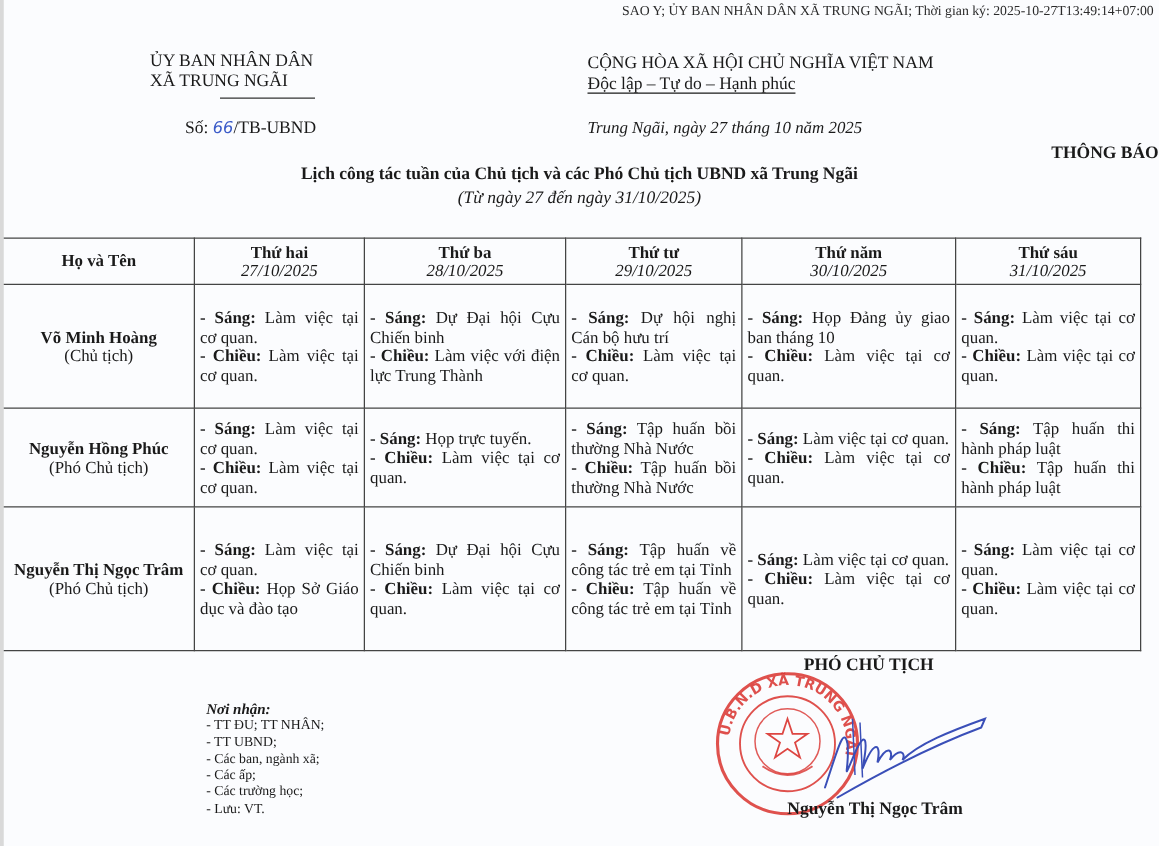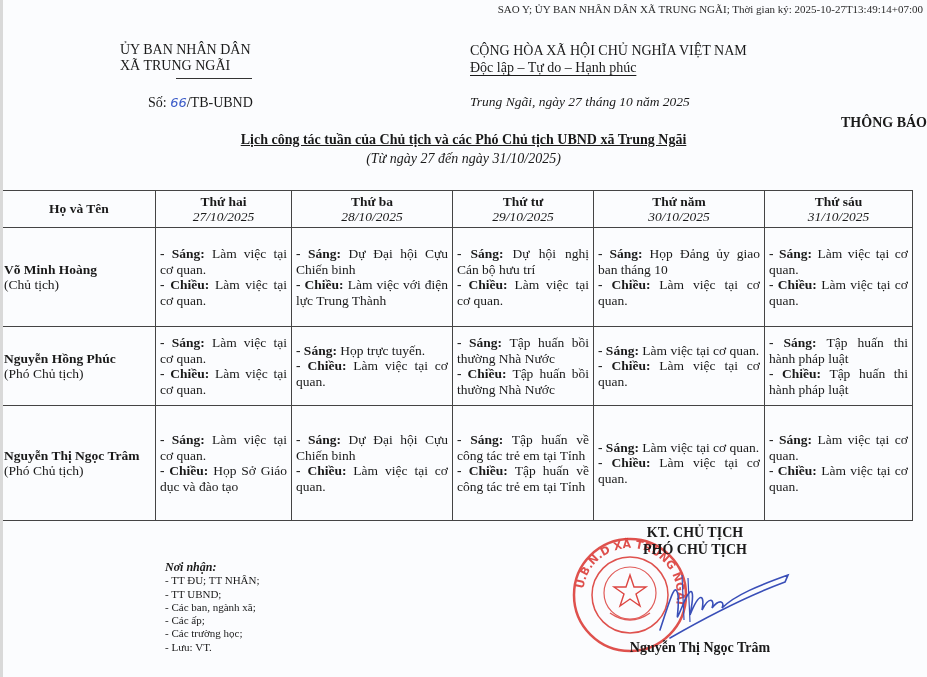--- a/index.html
+++ b/index.html
@@ -14,32 +14,32 @@
   .abs { position:absolute; }
   .sig-line { top:3px; right:4px; font-size:11px; color:#2a2a2a; white-space:nowrap; }
   .org { left:120px; top:42px; width:185px; text-align:left; font-weight:normal; font-size:14px; line-height:16px; }
   .org-rule { left:176px; top:78px; width:76px; border-top:1px solid #333; }
   .docno { left:148px; top:95px; font-size:14px; }
   .docno .num { font-family:"DejaVu Sans", sans-serif; font-style:italic; color:#3b5bc8; font-size:13px; }
   .nation { left:470px; top:42px; width:350px; font-weight:normal; font-size:14px; line-height:17px; }
   .motto { text-decoration:underline; text-underline-offset:3px; }
   .place { left:470px; top:94px; width:350px; font-style:italic; font-size:13.5px; }
   .title { left:0; top:114px; width:927px; text-align:right; font-weight:bold; font-size:14px; line-height:18px; }
-  .subtitle { left:0; top:132px; width:927px; text-align:center; font-weight:bold; font-size:14px;text-decoration:underline; }
+  .subtitle { left:0; top:132px; width:927px; text-align:center; font-weight:bold; font-size:14px; }
   .range { left:0; top:151px; width:927px; text-align:center; font-style:italic; font-size:14px; }
 
   table.sched {
     position:absolute; left:3px; top:190px; width:910px;
     border-collapse:collapse; font-size:13.5px; line-height:15.5px;
   }
   table.sched th, table.sched td { border:1px solid #444; vertical-align:middle; }
   table.sched tr > *:first-child { border-left:none; }
   table.sched th { font-weight:bold; text-align:center; height:36px; padding:0; }
   table.sched th .date { display:block; font-weight:normal; font-style:italic; }
-  td.name { width:150px; }
+  td.name { text-align:center; width:150px; }
   td.name .n { font-weight:bold; display:block; }
   td.cell { padding:2px 4px; text-align:justify; }
   td.cell .ln { display:block; text-align:justify; }
   td.cell b { font-weight:bold; }
   tr.r1 td { height:94px; }
   tr.r2 td { height:74px; }
   tr.r3 td { height:110px; }
 
   .recv { left:165px; top:520px; font-size:11px; line-height:13.3px; }
   .recv .head { font-style:italic; font-weight:bold; font-size:12px;margin-top:41px; }
@@ -176,21 +176,20 @@
   <path d="M40,78 Q60,92 80,78" fill="none" stroke="#d9322e" stroke-width="1.5" opacity="0.8"></path>
   <defs>
       <path id="ring" d="M60,60 m-47,0 a47,47 0 1,1 94,0 a47,47 0 1,1 -94,0"></path>
     </defs>
   <text font-size="11" fill="#d9322e" font-weight="bold" font-family="DejaVu Sans, sans-serif" opacity="0.85">
     <textPath href="#ring" startOffset="2%">U.B.N.D XÃ TRUNG NGÃI</textPath>
   </text>
 </svg>
 
 <div class="abs signer">
-  <div>KT. CHỦ TỊCH</div>
   <div>PHÓ CHỦ TỊCH</div>
 </div>
 
 <svg class="abs signature" viewBox="0 0 150 90">
   <path d="M20,70 C30,40 35,20 38,35 C40,55 32,70 45,40 C52,25 55,30 50,55 C60,30 65,35 62,50 C70,35 75,40 72,48 C80,38 85,42 82,48 C95,35 120,25 148,15 L145,22 C110,35 70,55 30,78" fill="none" stroke="#3a4fb8" stroke-width="1.6" stroke-linecap="round"></path>
   <path d="M42,15 L44,60 M48,18 L50,62" fill="none" stroke="#3a4fb8" stroke-width="1.2"></path>
 </svg>
 
 <div class="abs signer-name">Nguyễn Thị Ngọc Trâm</div>
 

